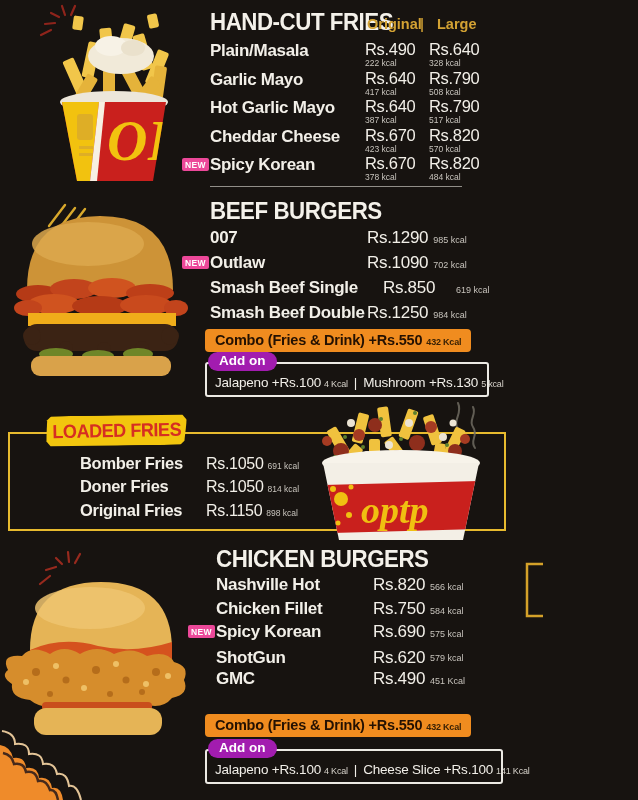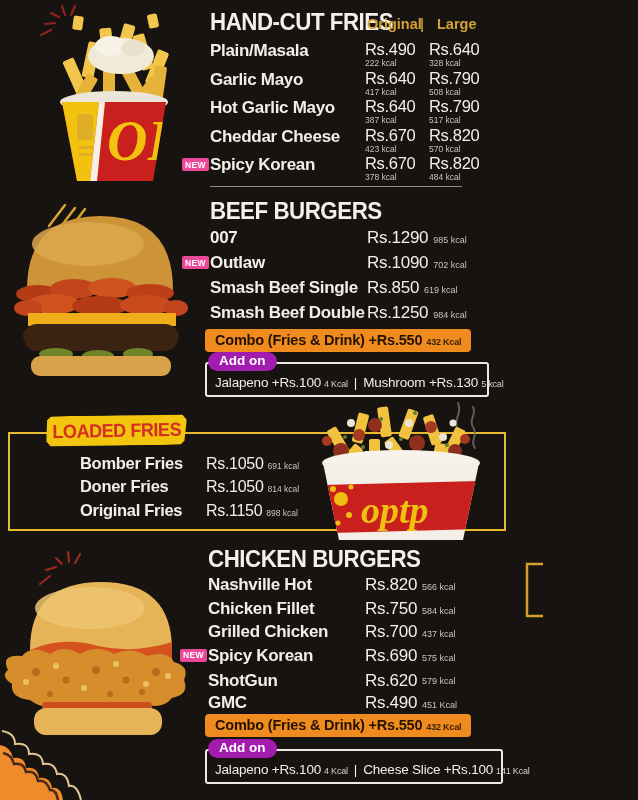--- a/index.html
+++ b/index.html
@@ -267,21 +267,21 @@
 
         <div class="brow" style="height:25px;">
           <div class="bname">
             <span class="new-badge">NEW</span>
             <span>Outlaw</span>
           </div>
           <span class="bprice">Rs.1090</span>
           <span class="bkcal">702 kcal</span>
         </div>
 
-        <div class="brow" style="height:25px;">
+        <div class="brow" style="height:25px;gap:16px;">
           <div class="bname">
             
             <span>Smash Beef Single</span>
           </div>
           <span class="bprice">Rs.850</span>
           <span class="bkcal">619 kcal</span>
         </div>
 
         <div class="brow" style="height:25px;">
           <div class="bname">
@@ -435,21 +435,21 @@
           <circle cx="84" cy="132" r="3"></circle>
         <circle cx="116" cy="108" r="3"></circle>
           <circle cx="146" cy="128" r="3"></circle>
           <circle cx="168" cy="120" r="3"></circle>
       </g>
     </g>
     <rect x="42" y="146" width="110" height="9" rx="4" fill="#c94e1c"></rect>
     <rect x="34" y="152" width="128" height="27" rx="12" fill="#e5b456"></rect>
   </svg>
 
-  <div class="abs" style="left:208px;top:545px;width:300px;">
+  <div class="abs" style="left:216px;top:545px;width:300px;">
     <div class="sec-title">CHICKEN BURGERS</div>
     <div class="abs" style="left:0;top:30px;width:300px;">
 
         <div class="brow" style="height:23.6px;">
           <div class="bname">
             
             <span>Nashville Hot</span>
           </div>
           <span class="bprice">Rs.820</span>
           <span class="bkcal">566 kcal</span>
@@ -457,28 +457,20 @@
 
         <div class="brow" style="height:23.6px;">
           <div class="bname">
             
             <span>Chicken Fillet</span>
           </div>
           <span class="bprice">Rs.750</span>
           <span class="bkcal">584 kcal</span>
         </div>
 
-        <div class="brow" style="height:23.6px;">
-          <div class="bname">
-            
-            <span>Grilled Chicken</span>
-          </div>
-          <span class="bprice">Rs.700</span>
-          <span class="bkcal">437 kcal</span>
-        </div>
 
         <div class="brow" style="height:23.6px;">
           <div class="bname">
             <span class="new-badge">NEW</span>
             <span>Spicy Korean</span>
           </div>
           <span class="bprice">Rs.690</span>
           <span class="bkcal">575 kcal</span>
         </div>
 

